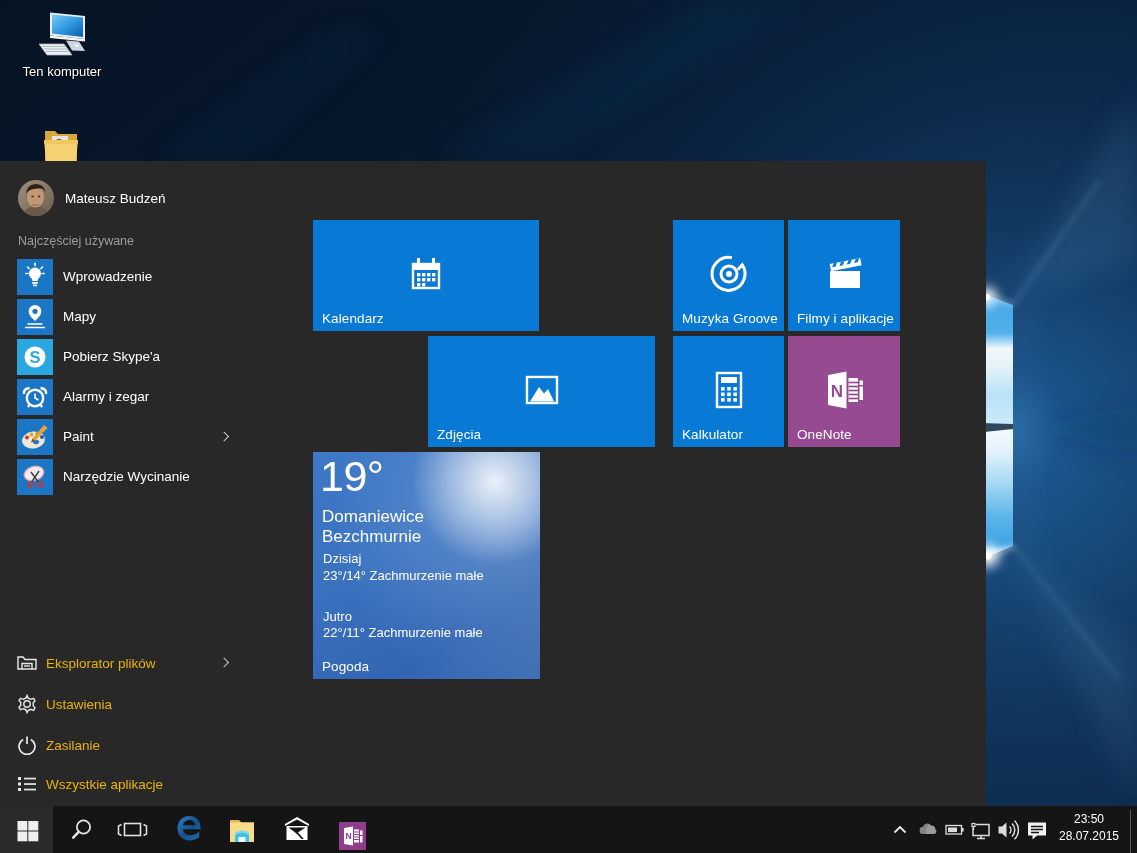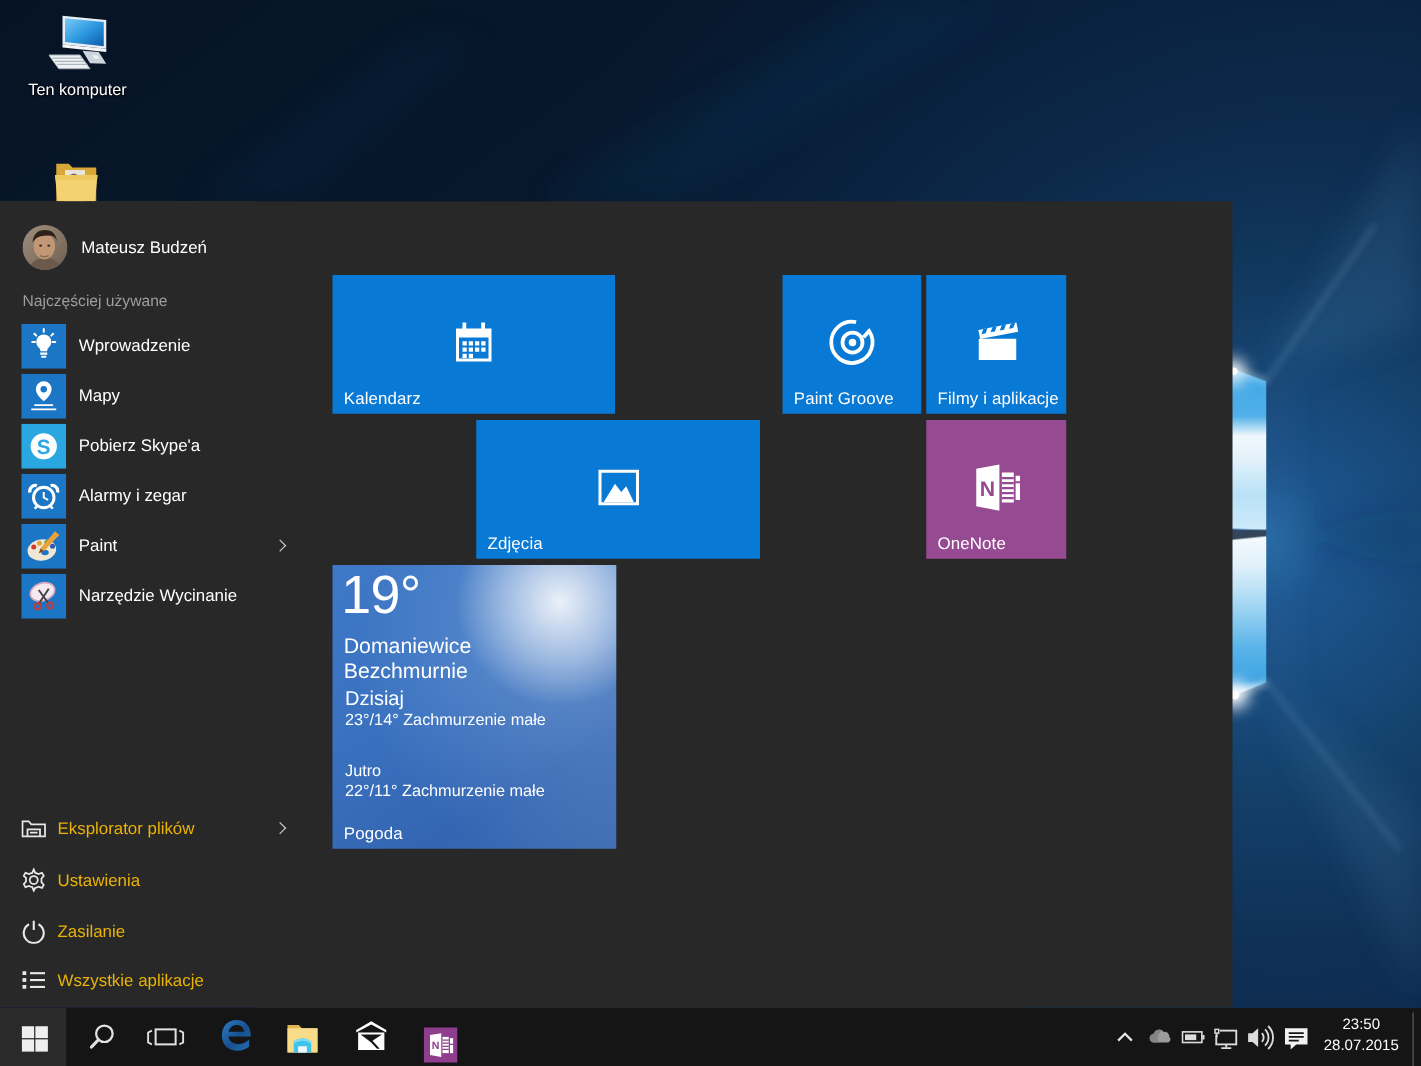--- a/index.html
+++ b/index.html
@@ -1,19 +1,19 @@
 <!DOCTYPE html>
 <html><head>
 <meta charset="utf-8">
 <style>
 html,body{margin:0;padding:0;}
 body{width:1137px;height:853px;overflow:hidden;position:relative;background:#081627;font-family:"Liberation Sans",sans-serif;}
 #wall{position:absolute;left:0;top:0;}
 #menu{position:absolute;left:0;top:161px;width:986px;height:645px;background:#282828;}
-.tile{position:absolute;background:#0879d4;}
+.tile{position:absolute;background:#0879d4;margin-left:47px;}
 .tile .lbl{position:absolute;left:9px;bottom:5px;font-size:13.5px;color:#fff;letter-spacing:.1px;white-space:nowrap;}
 .tile svg.tic{position:absolute;left:50%;top:54px;transform:translate(-50%,-50%);}
 .mitem{position:absolute;left:17px;width:36px;height:36px;}
 .mtext{position:absolute;left:63px;font-size:13.5px;color:#fff;transform:translateY(calc(-50% - 1px));white-space:nowrap;}
 .btext{position:absolute;left:46px;font-size:13.5px;color:#eab308;transform:translateY(-50%);white-space:nowrap;}
 .bicon{position:absolute;left:17px;transform:translateY(-50%);}
 .arrow{position:absolute;left:222px;transform:translateY(-50%);width:8px;height:8px;}
 .arrow:before{content:"";position:absolute;left:0;top:0;width:6px;height:6px;border-right:1.5px solid #c8c8c8;border-top:1.5px solid #c8c8c8;transform:rotate(45deg) translate(-1px,1px);}
 #weather{background:
 radial-gradient(circle 115px at 80% 13%, rgba(255,255,255,0.88) 0, rgba(255,255,255,0.38) 42%, rgba(255,255,255,0) 72%),
@@ -277,21 +277,21 @@
 <span class="lbl">Kalendarz</span>
     </div>
 
 
 <div class="tile" style="left:626px;top:59px;width:111px;height:111px;">
 <svg class="tic" width="44" height="44" viewBox="0 0 44 44">
 <circle cx="22" cy="22" r="8" fill="none" stroke="#fff" stroke-width="3"></circle>
 <circle cx="22" cy="22" r="3" fill="#fff"></circle>
 <path d="M30.8,17.8 L35.3,12.8 A16.5,16.5 0 1 1 24.9,5.7" fill="none" stroke="#fff" stroke-width="3"></path>
 </svg>
-<span class="lbl">Paint Groove</span>
+<span class="lbl">Muzyka Groove</span>
     </div>
 
 <div class="tile" style="left:741px;top:59px;width:112px;height:111px;">
 <svg class="tic" width="46" height="44" viewBox="0 0 46 44">
 <rect x="9" y="19" width="30" height="17" fill="#fff"></rect>
 <g transform="rotate(-11 24 12)">
 <rect x="9" y="9" width="31" height="7.5" fill="#fff"></rect>
 <g fill="#0879d4">
 <polygon points="13,9 16.5,9 14.2,12.8 10.7,12.8"></polygon>
 <polygon points="20.5,9 24,9 21.7,12.8 18.2,12.8"></polygon>
@@ -305,20 +305,38 @@
 
 
 <div class="tile" style="left:381px;top:175px;width:227px;height:111px;">
 <svg class="tic" width="44" height="40" viewBox="0 0 44 40">
 <rect x="7" y="7" width="30" height="26" fill="none" stroke="#fff" stroke-width="2.4"></rect>
 <polygon points="10,31.5 19,17 24,23.5 28,19 34,31.5" fill="#fff"></polygon>
 </svg>
 <span class="lbl">Zdjęcia</span>
     </div>
 
+<div class="tile" style="left:626px;top:175px;width:111px;height:111px;">
+<svg class="tic" width="44" height="46" viewBox="0 0 44 46">
+<rect x="10" y="6" width="24" height="34" fill="none" stroke="#fff" stroke-width="2.4"></rect>
+<rect x="14" y="10" width="16" height="6" fill="#fff"></rect>
+<g fill="#fff">
+<rect x="14" y="20" width="3.6" height="3.6"></rect>
+          <rect x="20.2" y="20" width="3.6" height="3.6"></rect>
+          <rect x="26.4" y="20" width="3.6" height="3.6"></rect>
+<rect x="14" y="25.5" width="3.6" height="3.6"></rect>
+          <rect x="20.2" y="25.5" width="3.6" height="3.6"></rect>
+          <rect x="26.4" y="25.5" width="3.6" height="3.6"></rect>
+<rect x="14" y="31" width="3.6" height="3.6"></rect>
+          <rect x="20.2" y="31" width="3.6" height="3.6"></rect>
+          <rect x="26.4" y="31" width="3.6" height="3.6"></rect>
+</g>
+</svg>
+<span class="lbl">Kalkulator</span>
+    </div>
 
 <div class="tile" style="left:741px;top:175px;width:112px;height:111px;background:#964a92;">
 <svg class="tic" width="46" height="46" viewBox="0 0 46 46">
 <polygon points="7,8 25.5,4.5 25.5,41.5 7,38" fill="#fff"></polygon>
 <text x="16" y="30" font-size="17" font-weight="bold" fill="#964a92" text-anchor="middle" font-family="Liberation Sans,sans-serif">N</text>
 <rect x="27.5" y="11" width="9.5" height="24" fill="#fff"></rect>
 <g stroke="#964a92" stroke-width="1.7">
 <line x1="27.5" y1="15.5" x2="37" y2="15.5"></line>
           <line x1="27.5" y1="19.5" x2="37" y2="19.5"></line>
           <line x1="27.5" y1="23.5" x2="37" y2="23.5"></line>
@@ -328,21 +346,21 @@
 <polygon points="38.5,13.5 42,13.5 42,18 38.5,18" fill="#fff"></polygon>
 <polygon points="38.5,19.5 42,19.5 42,33 38.5,33" fill="#fff"></polygon>
 </svg>
 <span class="lbl">OneNote</span>
     </div>
 
 <div class="tile" id="weather" style="left:266px;top:291px;width:227px;height:227px;">
 <div style="position:absolute;left:7px;top:0px;font-size:43px;letter-spacing:-0.5px;color:#fff;">19°</div>
 <div style="position:absolute;left:9px;top:55px;font-size:17px;color:#fff;">Domaniewice</div>
 <div style="position:absolute;left:9px;top:75px;font-size:17px;color:#fff;text-align:center;">Bezchmurnie</div>
-<div style="position:absolute;left:10px;top:99px;font-size:16px;color:#fff;">Dzisiaj</div>
+<div style="position:absolute;left:10px;top:99px;font-size:13px;color:#fff;">Dzisiaj</div>
 <div style="position:absolute;left:10px;top:116px;font-size:13px;color:#fff;">23°/14° Zachmurzenie małe</div>
 <div style="position:absolute;left:10px;top:157px;font-size:13px;color:#fff;">Jutro</div>
 <div style="position:absolute;left:10px;top:173px;font-size:13px;color:#fff;">22°/11° Zachmurzenie małe</div>
 <span class="lbl">Pogoda</span>
     </div>
 </div>
 
 <div id="taskbar">
 <div id="startbtn"></div>
 

